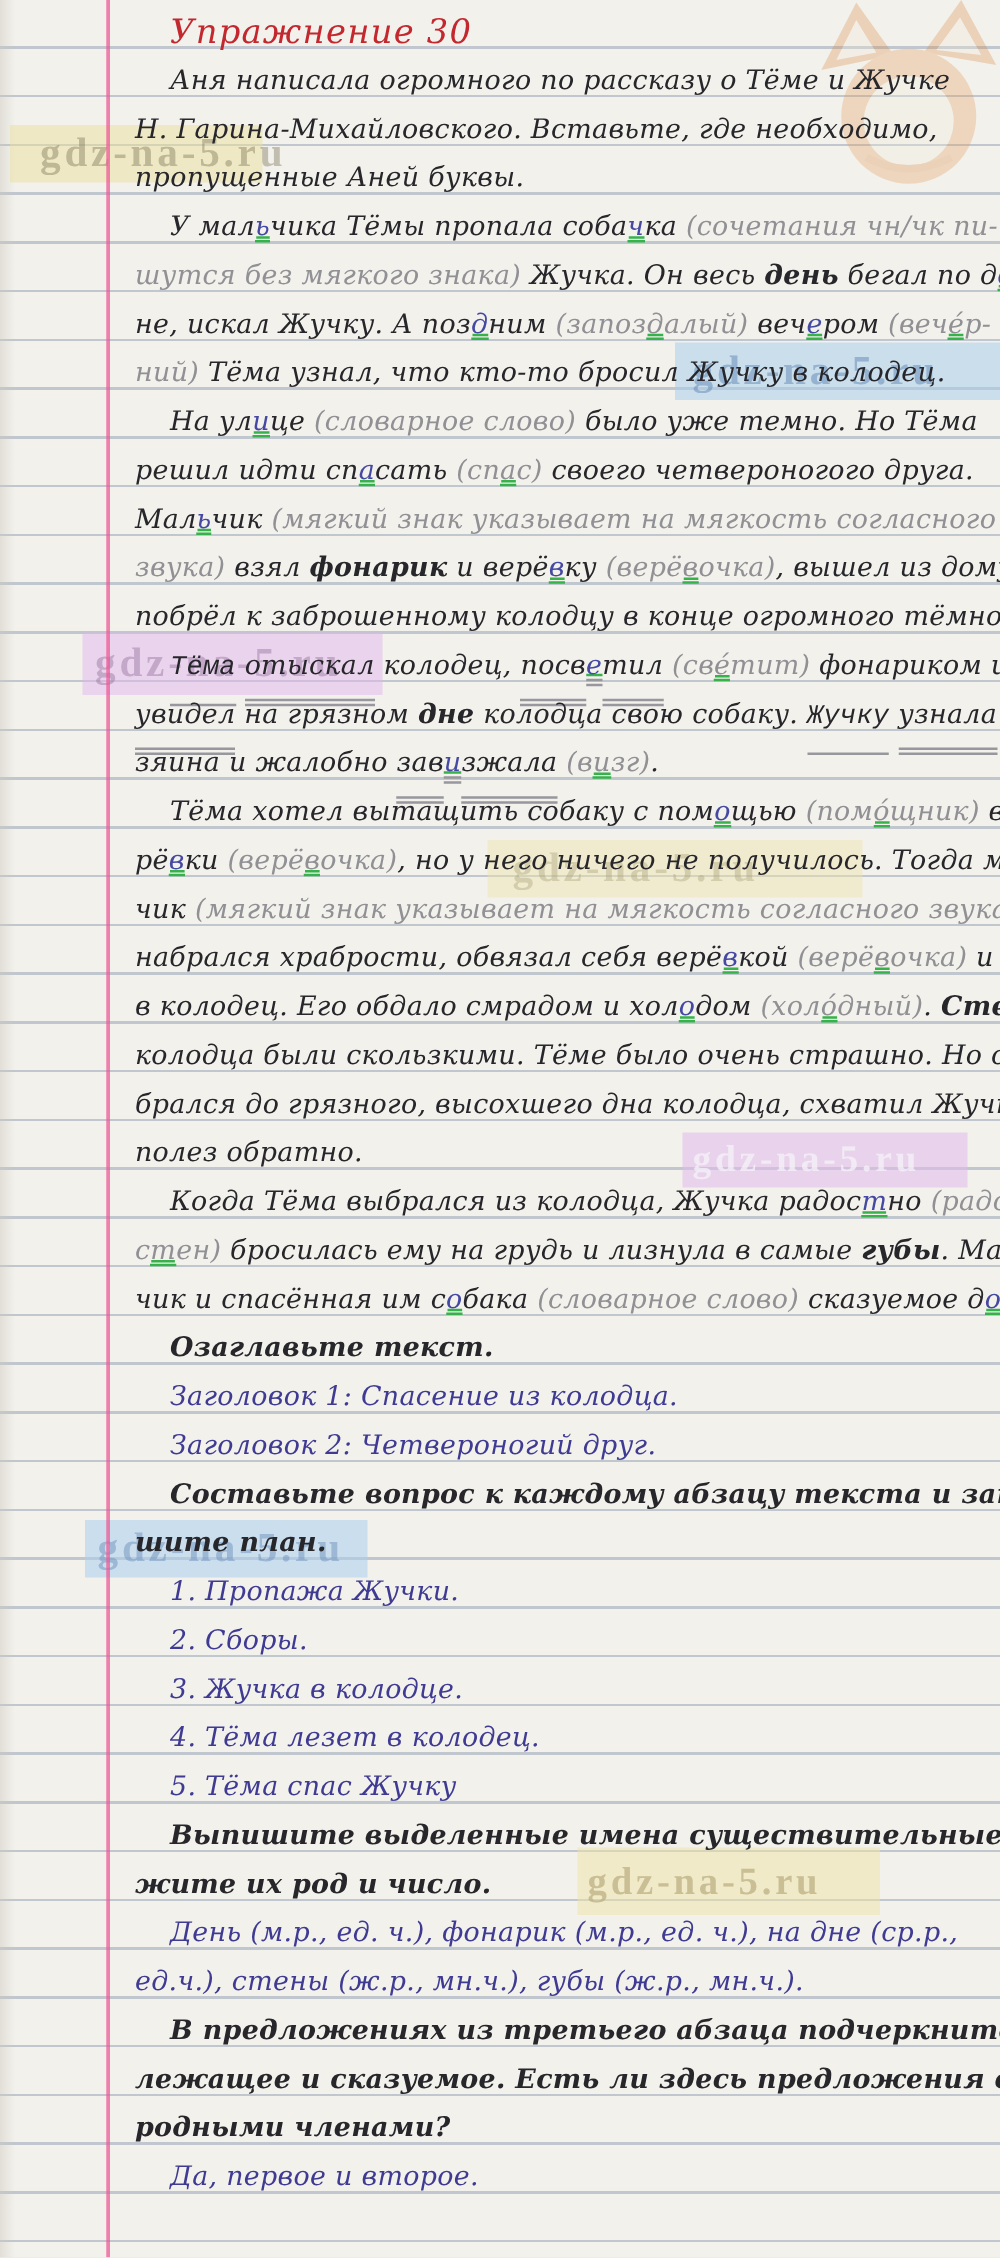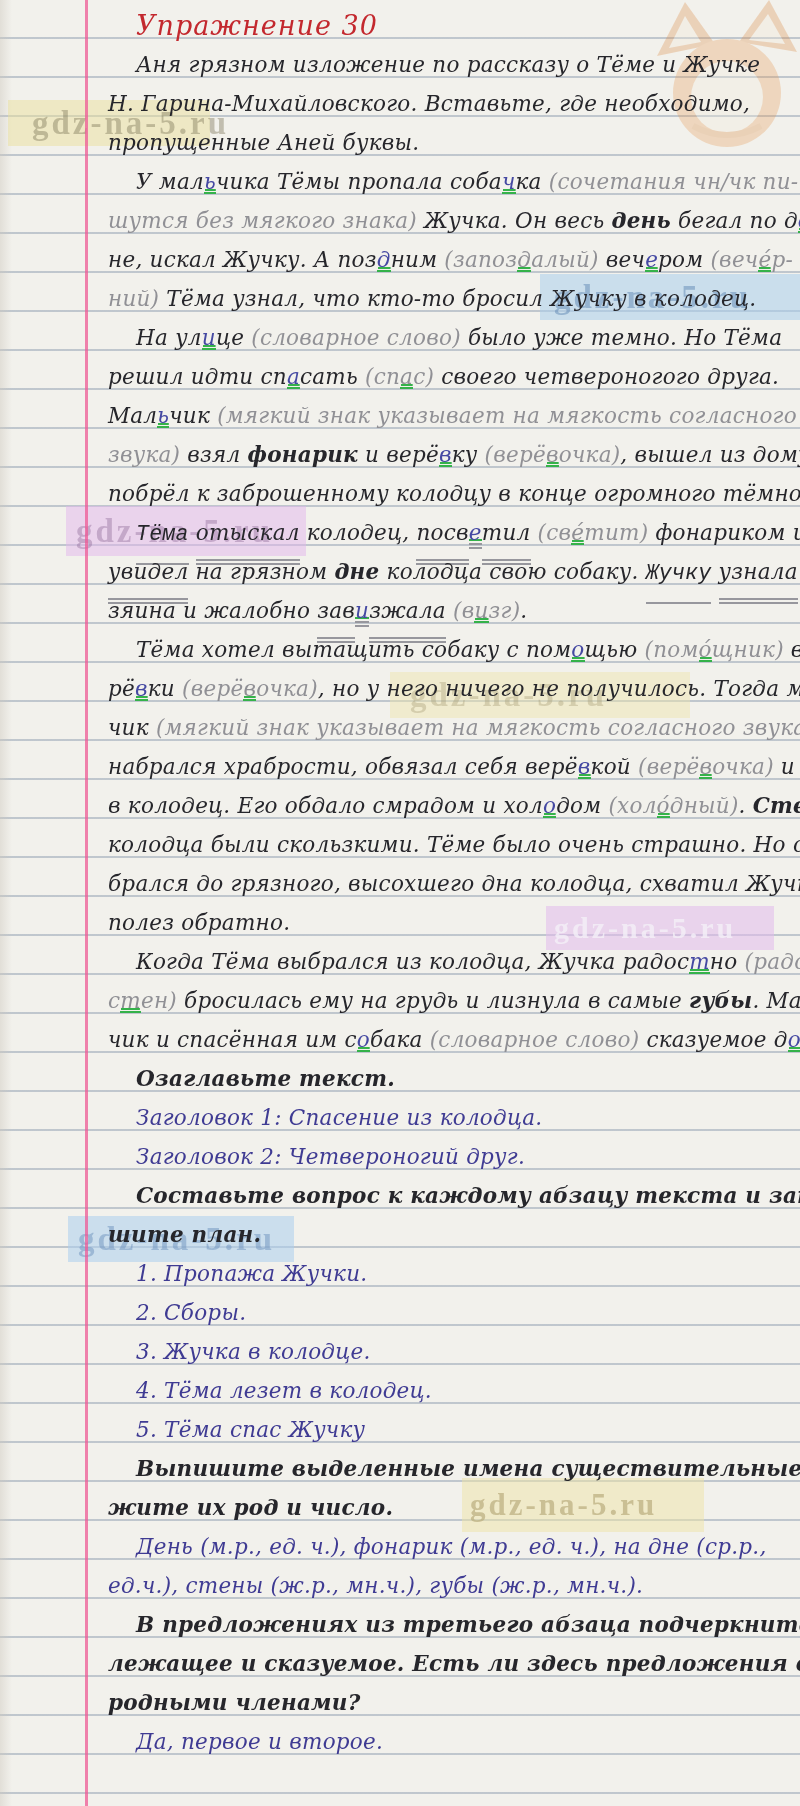--- a/index.html
+++ b/index.html
@@ -101,21 +101,21 @@
       <span class="wmt">gdz-na-5.ru</span>
     </div>
   <div class="wm wm7">
       <span class="wmt">gdz-na-5.ru</span>
     </div>
 
   <div class="margin-line"></div>
 
   <div class="text-block">
       <div class="line ind"><span class="sg r">Упражнение 30</span></div>
-      <div class="line ind"><span class="sg n">Аня грязном изложение по рассказу о Тёме и Жучке</span></div>
+      <div class="line ind"><span class="sg n">Аня написала огромного по рассказу о Тёме и Жучке</span></div>
       <div class="line"><span class="sg n">Н. Гарина-Михайловского. Вставьте, где необходимо,</span></div>
       <div class="line"><span class="sg n">пропущенные Аней буквы.</span></div>
       <div class="line ind"><span class="sg n">У мал</span><span class="sg i">ь</span><span class="sg n">чика Тёмы пропала соба</span><span class="sg i">ч</span><span class="sg n">ка </span><span class="sg g">(сочетания чн/чк пи-</span></div>
       <div class="line"><span class="sg g">шутся без мягкого знака)</span><span class="sg n"> Жучка. Он весь </span><span class="sg b">день</span><span class="sg n"> бегал по д</span><span class="sg i">е</span></div>
       <div class="line"><span class="sg n">не, искал Жучку. А поз</span><span class="sg i">д</span><span class="sg n">ним </span><span class="sg g">(запоз</span><span class="sg gi">д</span><span class="sg g">алый)</span><span class="sg n"> веч</span><span class="sg i">е</span><span class="sg n">ром </span><span class="sg g">(веч</span><span class="sg gi">е́</span><span class="sg g">р-</span></div>
       <div class="line"><span class="sg g">ний)</span><span class="sg n"> Тёма узнал, что кто-то бросил Жучку в колодец.</span></div>
       <div class="line ind"><span class="sg n">На ул</span><span class="sg i">и</span><span class="sg n">це </span><span class="sg g">(словарное слово)</span><span class="sg n"> было уже темно. Но Тёма</span></div>
       <div class="line"><span class="sg n">решил идти   сп</span><span class="sg i">а</span><span class="sg n">сать </span><span class="sg g">(сп</span><span class="sg gi">а</span><span class="sg g">с)</span><span class="sg n"> своего четвероногого друга.</span></div>
       <div class="line"><span class="sg n">Мал</span><span class="sg i">ь</span><span class="sg n">чик </span><span class="sg g">(мягкий знак указывает на мягкость согласного</span></div>
       <div class="line"><span class="sg g">звука)</span><span class="sg n"> взял </span><span class="sg b">фонарик</span><span class="sg n"> и верё</span><span class="sg i">в</span><span class="sg n">ку </span><span class="sg g">(верё</span><span class="sg gi">в</span><span class="sg g">очка)</span><span class="sg n">, вышел из дому и</span></div>

